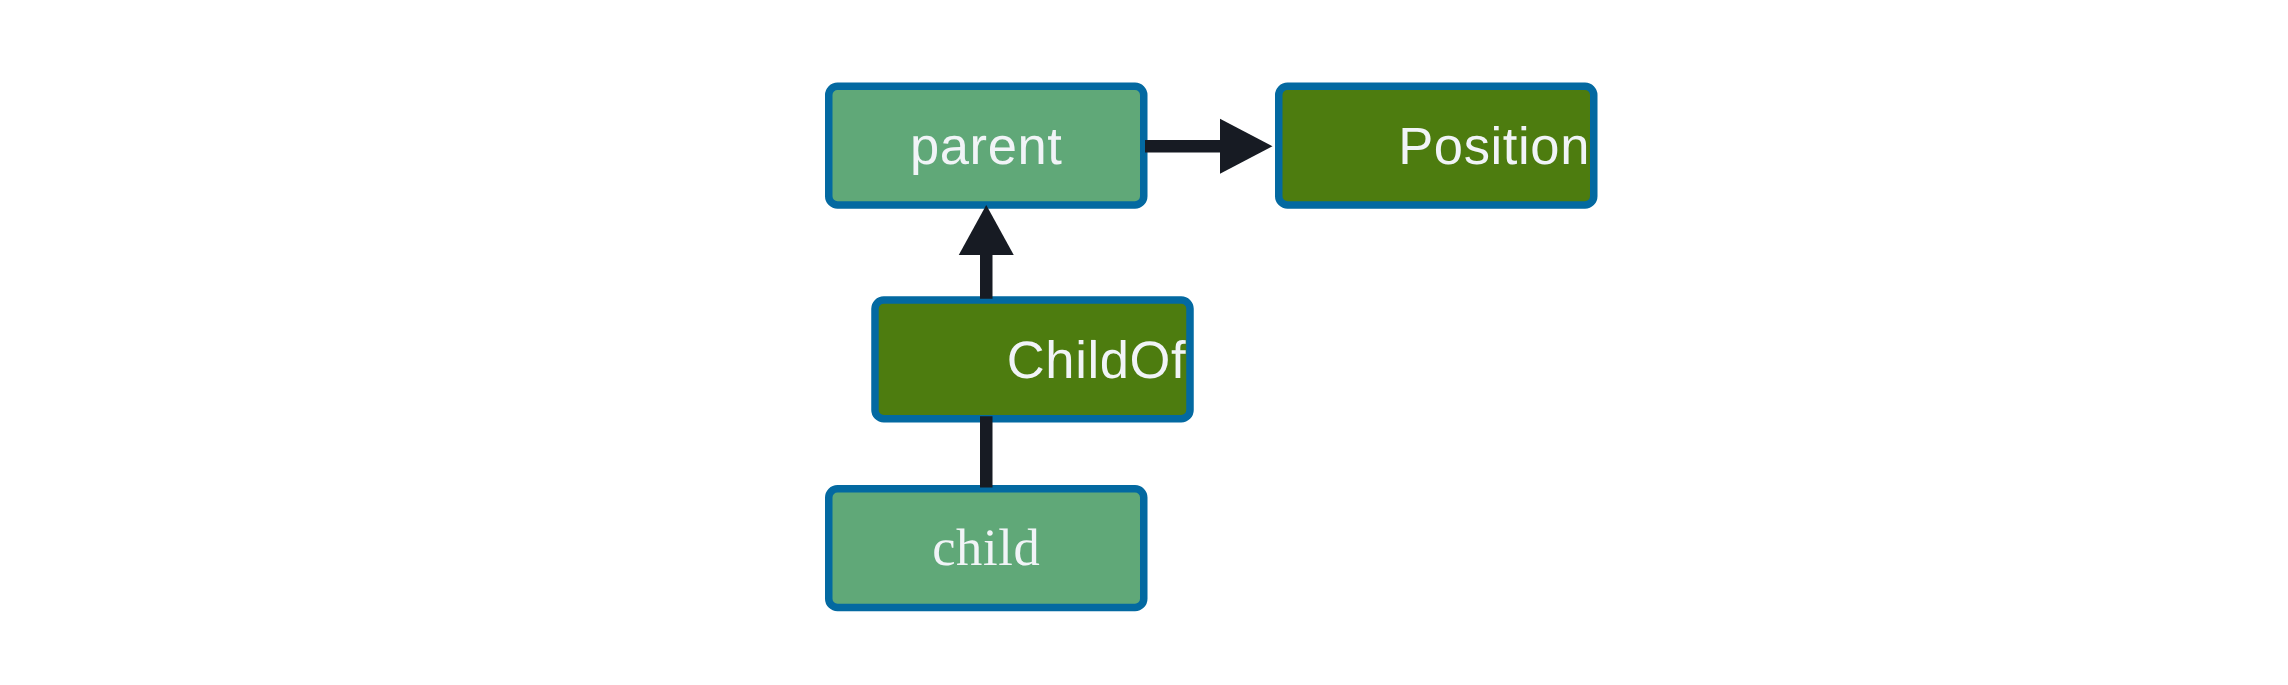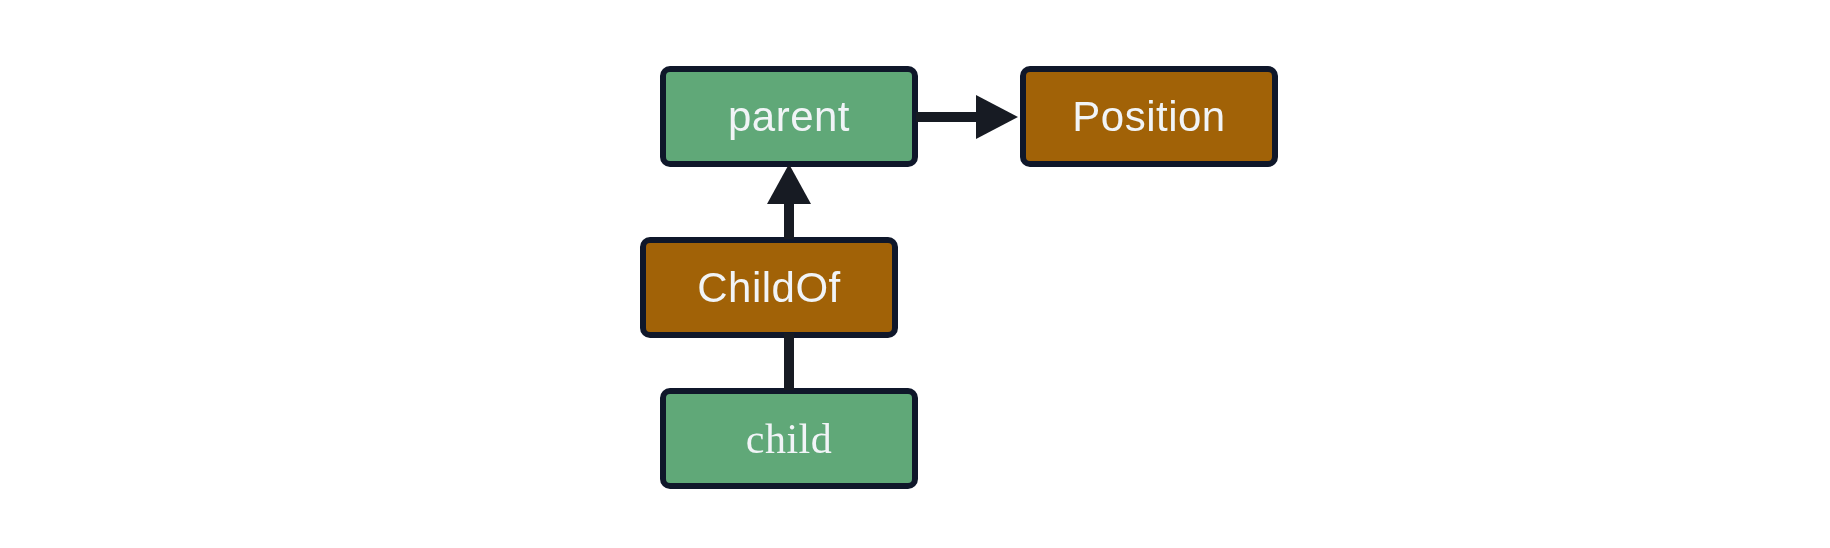--- a/index.html
+++ b/index.html
@@ -13,35 +13,35 @@
     height: 548px;
     background: #ffffff;
     overflow: hidden;
     font-family: "Liberation Sans", sans-serif;
   }
   .node {
     position: absolute;
     width: 258px;
     height: 101px;
     box-sizing: border-box;
-    border: 6px solid #0f172a;
+    border: 6px solid #0369a1;
     border-radius: 10px;
     display: flex;
     align-items: center;
     justify-content: center;
     color: #f1f4f7;
     font-size: 42px;
     letter-spacing: 0.5px;
   }
   .node.green { background: #60a878; }
-  .node.blue  { background: #a16207; }
+  .node.blue  { background: #4d7c0f; justify-content: flex-end; }
 
   .node-parent   { left: 660px;  top: 66px;  }
   .node-position { left: 1020px; top: 66px;  }
-  .node-childof  { left: 640px;  top: 237px; }
+  .node-childof  { left: 697px;  top: 237px; }
   .node-child    { left: 660px;  top: 388px; font-family: Liberation Serif, serif; }
 
   .shaft {
     position: absolute;
     background: #171b23;
   }
   .shaft-parent-position { left: 916px; top: 112px; width: 62px; height: 10px; }
   .shaft-childof-parent  { left: 784px; top: 202px; width: 10px; height: 37px; }
   .line-child-childof    { left: 784px; top: 333px; width: 10px; height: 57px; }
 

